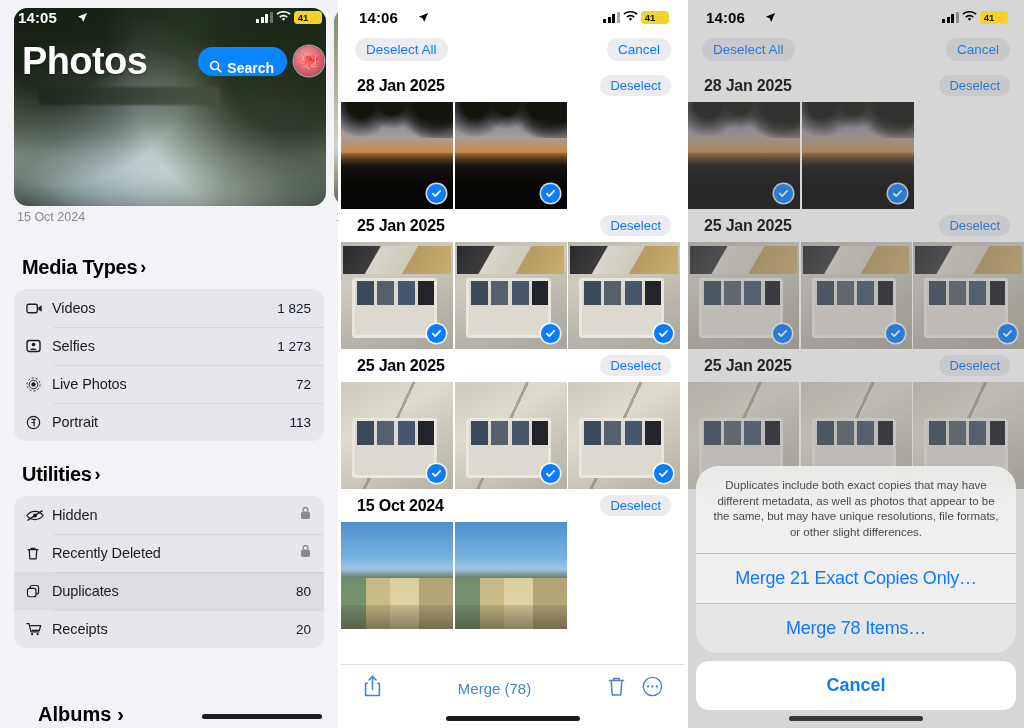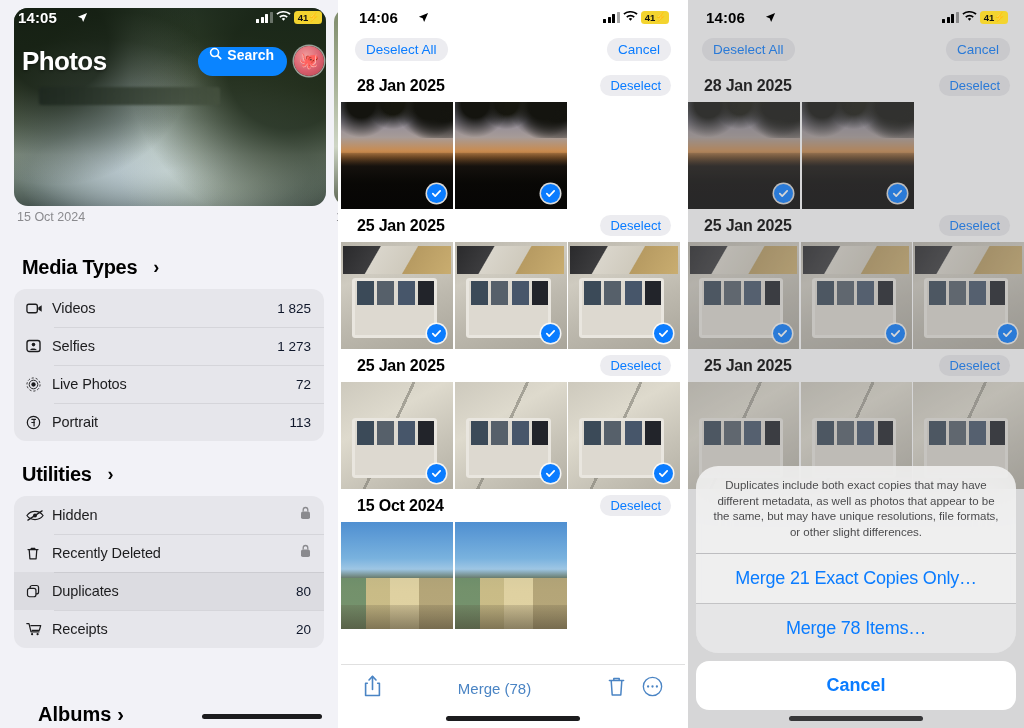--- a/index.html
+++ b/index.html
@@ -68,44 +68,44 @@
   .hero-card::after{
     content:""; position:absolute; left:8%; top:40%; width:58%; height:9%;
     background:linear-gradient(90deg,rgba(30,40,32,.9),rgba(70,82,64,.75));
     border-radius:3px; filter:blur(1.2px);
   }
   .hero-head {
     position:absolute; top:40px; left:0; right:0; height:42px;
     display:flex; align-items:center; justify-content:space-between;
     padding:0 14px 0 22px; z-index:30;
   }
-  .photos-title { color:#fff; font-size:26px; font-weight:800; letter-spacing:-.6px; text-shadow:0 1px 3px rgba(0,0,0,.4); }
+  .photos-title { color:#fff; font-size:38px; font-weight:800; letter-spacing:-.6px; text-shadow:0 1px 3px rgba(0,0,0,.4); }
   .head-right { display:flex; align-items:center; gap:7px; }
   .search-pill {
     background:#0a84ff; color:#fff; border-radius:16px; height:29px;
-    display:flex; align-items:flex-start; gap:5px; padding:0 13px 0 11px;
+    display:flex; align-items:flex-end; gap:5px; padding:0 13px 0 11px;
     font-size:14px; font-weight:600;
   }
   .avatar {
     width:30px; height:30px; border-radius:50%;
     background:radial-gradient(circle at 40% 32%, #f09a9a 0%, #d95f6e 55%, #b8414f 100%);
     display:flex; align-items:center; justify-content:center;
     font-size:16px; line-height:1; box-shadow:0 0 0 1.5px rgba(255,255,255,.55);
   }
   .hero-peek {
     position:absolute; top:8px; left:334px; width:40px; height:198px;
     border-radius:14px;
     background:linear-gradient(180deg,#7d8a6a 0%, #aab49a 40%, #cfd6c6 70%, #5a6450 100%);
   }
   .hero-date { position:absolute; top:210px; left:17px; font-size:12.5px; color:#8a8a8e; }
   .hero-date2 { position:absolute; top:210px; left:336px; font-size:12.5px; color:#8a8a8e; }
 
   .sb-section { padding:0 14px; }
   .sec-head {
-    display:flex; align-items:center; gap:16px;
+    display:flex; align-items:center; gap:3px;
     font-size:20px; font-weight:800; color:#000; letter-spacing:-.3px;
     padding:10px 0 10px 8px;
   }
   .sec-head .chev { font-size:18px; font-weight:700; color:#000; }
   .card-list { background:#e6e6eb; border-radius:12px; overflow:hidden; }
   .row {
     display:flex; align-items:center; height:38px; padding:0 13px 0 12px;
     position:relative;
   }
   .row.hl { background:#dcdce1; }

